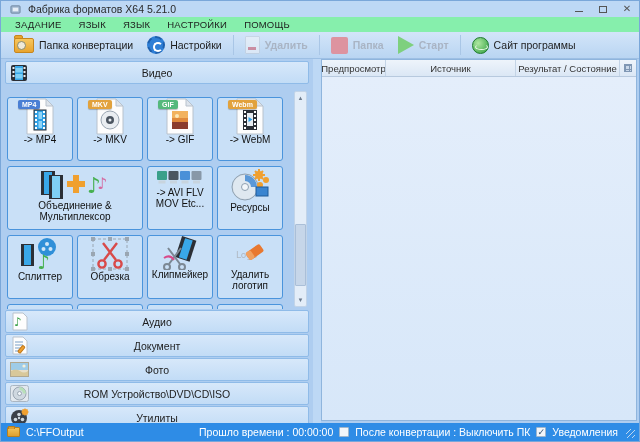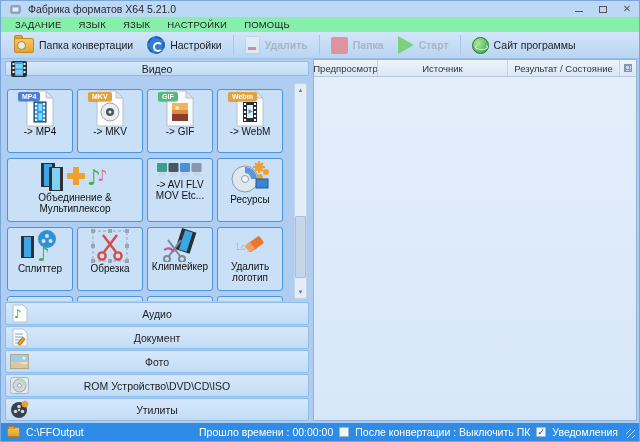--- a/index.html
+++ b/index.html
@@ -40,23 +40,23 @@
   .icon-clearx::before { transform:rotate(45deg); }
   .icon-clearx::after { transform:rotate(-45deg); }
   .icon-stop { width:17px; height:17px; background:#dd93a0; border-radius:2px; }
   .icon-start { width:0; height:0; border-left:16px solid #7ed07e; border-top:9px solid transparent; border-bottom:9px solid transparent; }
   .icon-globe { width:17px; height:17px; border-radius:50%; background:radial-gradient(circle at 35% 35%, #aee8a0, #2f9e3f); border:1px solid #1d7a2c; position:relative; }
   .icon-globe::after { content:""; position:absolute; left:2px; top:6px; width:11px; height:4px; border-radius:50%; border:1px solid #e8f7e4; border-top-color:transparent; }
 
   
   .content { position:absolute; top:58px; left:0; right:0; bottom:18px; display:flex; }
   .leftpanel { width:312px; background:#aecdf0; padding:2px 2px 0 4px; position:relative; }
-  .rightpanel { flex:1; background:#aecdf0; padding:0 2px 2px 0; }
-
-  .acc-header { height:15px; margin:0 2px 1px 0; background:linear-gradient(#d7e8fa,#c2dcf6); border:1px solid #8fbbe8; border-radius:2px; display:flex; align-items:center; position:relative; }
+  .rightpanel { flex:1; background:#aecdf0; padding:0 2px 2px 0;margin-left:8px; }
+
+  .acc-header { height:23px; margin:0 2px 1px 0; background:linear-gradient(#d7e8fa,#c2dcf6); border:1px solid #8fbbe8; border-radius:2px; display:flex; align-items:center; position:relative; }
   .acc-header .aicon { position:absolute; left:3px; top:50%; transform:translateY(-50%); width:20px; height:20px; display:flex; align-items:center; justify-content:center; }
   .acc-header .alabel { flex:1; text-align:center; font-size:10.5px; color:#1d1d1d; }
   .acc-header.h24 { height:23px; }
 
   .gridarea { position:relative; height:224px; margin:1px 2px 1px 0; overflow:hidden; }
   .tiles { position:absolute; left:2px; top:12px; width:278px; }
   .tilerow { display:flex; gap:4px; margin-bottom:5px; }
   .tile { position:relative; width:66px; height:64px; background:#c9e0f7; border:1px solid #4a94dc; border-radius:3px; display:flex; flex-direction:column; align-items:center; overflow:hidden; }
   .tile.wide { width:136px; }
   .tile .art { flex:1; display:flex; align-items:center; justify-content:center; width:100%; position:relative; }

